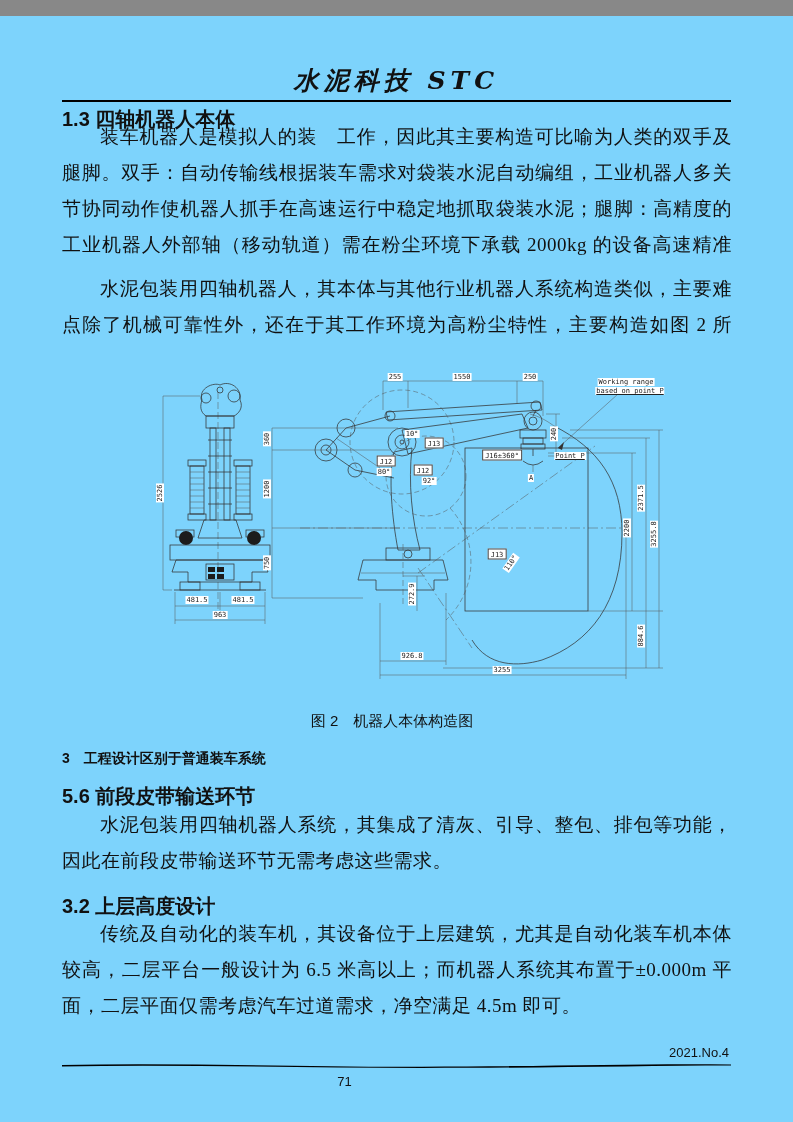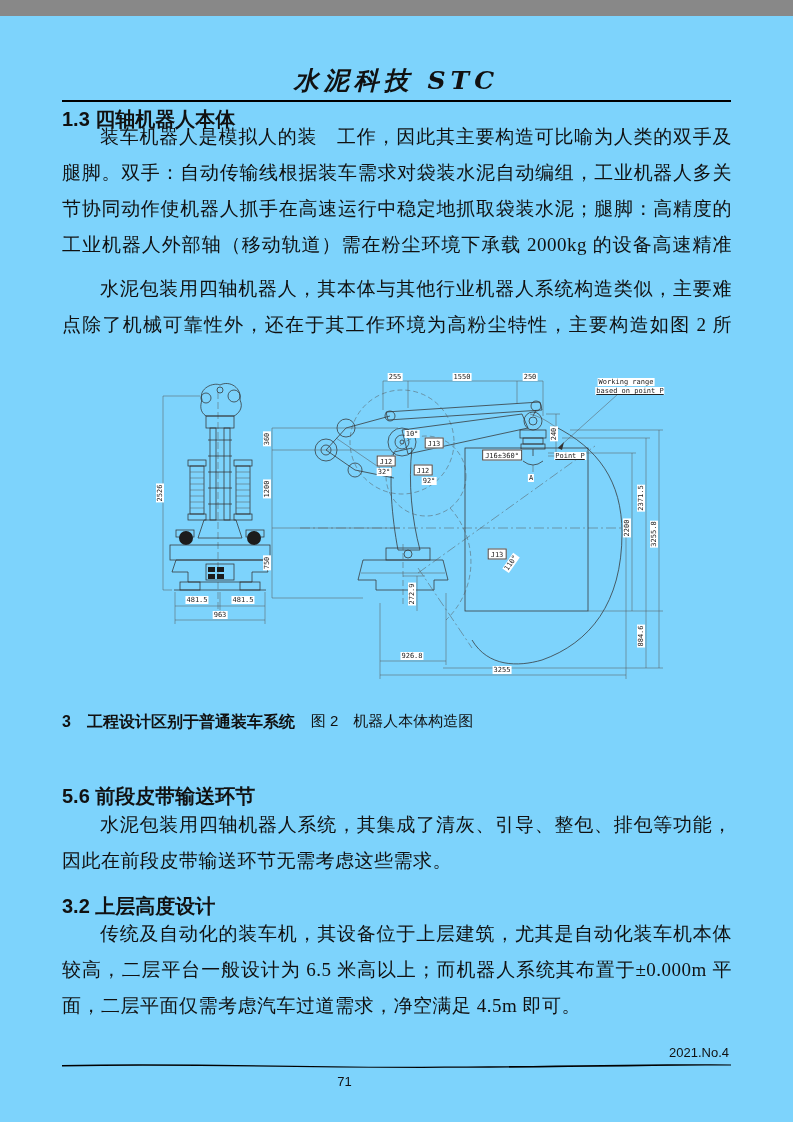--- a/index.html
+++ b/index.html
@@ -229,40 +229,40 @@
         <span class="fig-label" style="left: 117px; top: 71px; transform: translate(-50%, -50%) rotate(-90deg);">360</span>
         <span class="fig-label" style="left: 117px; top: 121px; transform: translate(-50%, -50%) rotate(-90deg);">1200</span>
         <span class="fig-label" style="left: 117px; top: 195px; transform: translate(-50%, -50%) rotate(-90deg);">750</span>
         <span class="fig-label" style="left: 404px; top: 66px; transform: translate(-50%, -50%) rotate(-90deg);">240</span>
         <span class="fig-label boxed" style="left: 352px; top: 87px; transform: translate(-50%, -50%);">J16±360°</span>
         <span class="fig-label und" style="left: 420px; top: 88px; transform: translate(-50%, -50%);">Point P</span>
         <span class="fig-label" style="left: 381px; top: 110px; transform: translate(-50%, -50%);">A</span>
         <span class="fig-label" style="left: 262px; top: 66px; transform: translate(-50%, -50%);">10°</span>
         <span class="fig-label boxed" style="left: 284px; top: 75px; transform: translate(-50%, -50%);">J13</span>
         <span class="fig-label boxed" style="left: 236px; top: 93px; transform: translate(-50%, -50%);">J12</span>
-        <span class="fig-label" style="left: 234px; top: 104px; transform: translate(-50%, -50%);">32°</span>
+        <span class="fig-label" style="left: 234px; top: 104px; transform: translate(-50%, -50%);">80°</span>
         <span class="fig-label boxed" style="left: 273px; top: 102px; transform: translate(-50%, -50%);">J12</span>
         <span class="fig-label" style="left: 279px; top: 113px; transform: translate(-50%, -50%); text-align: right;">92°</span>
         <span class="fig-label boxed" style="left: 347px; top: 186px; transform: translate(-50%, -50%);">J13</span>
         <span class="fig-label" style="left: 361px; top: 195px; transform: translate(-50%, -50%) rotate(-55deg);">110°</span>
         <span class="fig-label" style="left: 477px; top: 160px; transform: translate(-50%, -50%) rotate(-90deg);">2200</span>
         <span class="fig-label" style="left: 491px; top: 130px; transform: translate(-50%, -50%) rotate(-90deg);">2371.5</span>
         <span class="fig-label" style="left: 504px; top: 166px; transform: translate(-50%, -50%) rotate(-90deg);">3255.8</span>
         <span class="fig-label" style="left: 491px; top: 268px; transform: translate(-50%, -50%) rotate(-90deg);">884.6</span>
         <span class="fig-label" style="left: 262px; top: 288px; transform: translate(-50%, -50%);">926.8</span>
         <span class="fig-label" style="left: 352px; top: 302px; transform: translate(-50%, -50%);">3255</span>
         <span class="fig-label" style="left: 262px; top: 226px; transform: translate(-50%, -50%) rotate(-90deg);">272.9</span>
         <span class="fig-label" style="left: 476px; top: 14px; transform: translate(-50%, -50%);">Working range</span>
         <span class="fig-label und" style="left: 480px; top: 23px; transform: translate(-50%, -50%);">based on point P</span>
       </div>
   </div>
 
   <div class="abs fig-caption">图 2　机器人本体构造图</div>
 
-  <div class="abs h-sec" style="top:696px;font-size:16px;">3　工程设计区别于普通装车系统</div>
+  <div class="abs h-sec" style="top:734px;font-size:14px;">3　工程设计区别于普通装车系统</div>
   <div class="abs h-sec" style="top:767px;">5.6 前段皮带输送环节</div>
   <p class="abs para" style="top:791px;height:78px;margin:0;">水泥包装用四轴机器人系统，其集成了清灰、引导、整包、排包等功能，因此在前段皮带输送环节无需考虑这些需求。</p>
 
   <div class="abs h-sec" style="top:877px;">3.2 上层高度设计</div>
   <p class="abs para" style="top:900px;height:114px;margin:0;">传统及自动化的装车机，其设备位于上层建筑，尤其是自动化装车机本体较高，二层平台一般设计为 6.5 米高以上；而机器人系统其布置于±0.000m 平面，二层平面仅需考虑汽车过道需求，净空满足 4.5m 即可。</p>
 
   <svg class="abs footer-rule" width="669" height="6" viewBox="0 0 669 6">
     <path d="M0,3 C120,0.5 240,5.2 360,4.8 C480,4.4 580,1.2 669,2.4 L669,3.4 C580,3.6 480,6 360,6 C240,6 120,2.2 0,4.4 Z" fill="#000"></path>
   </svg>
   <div class="abs page-num">71</div>

